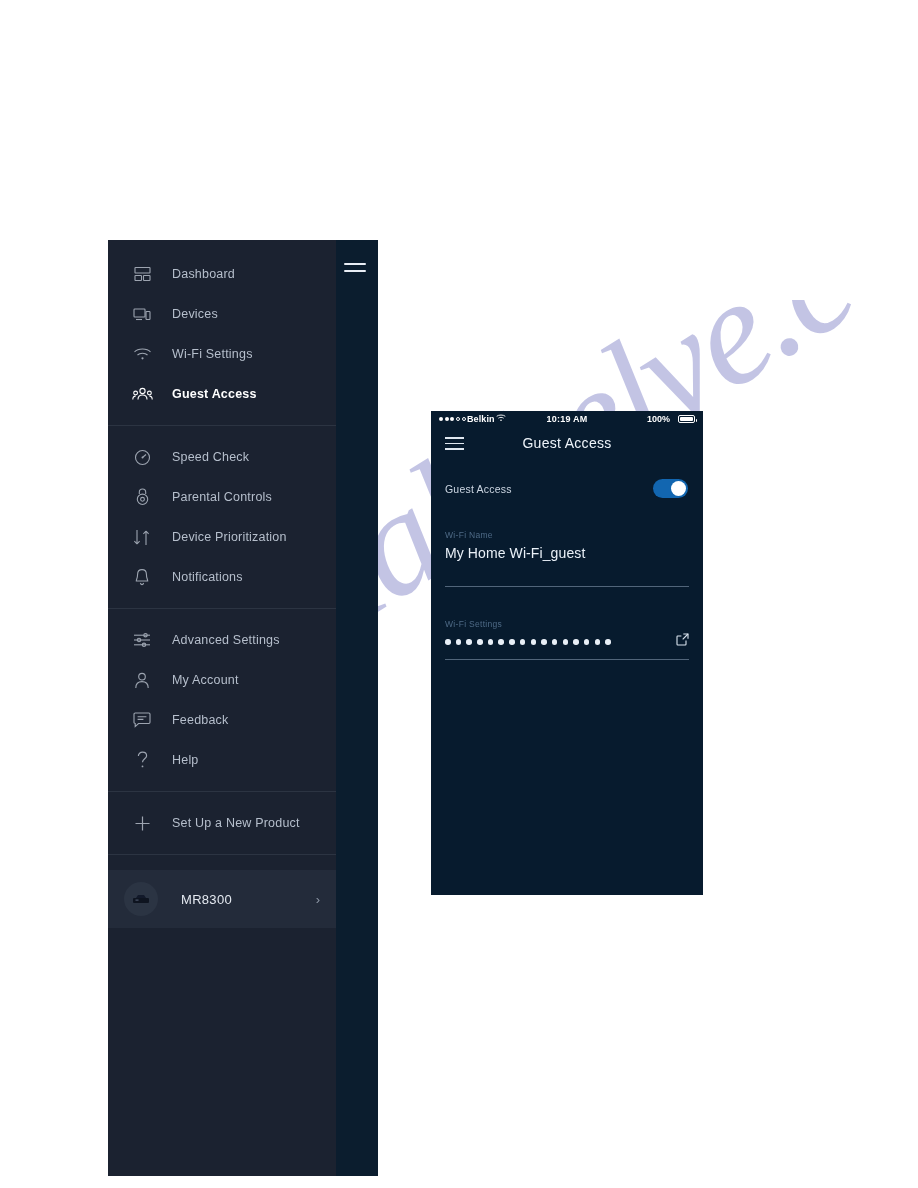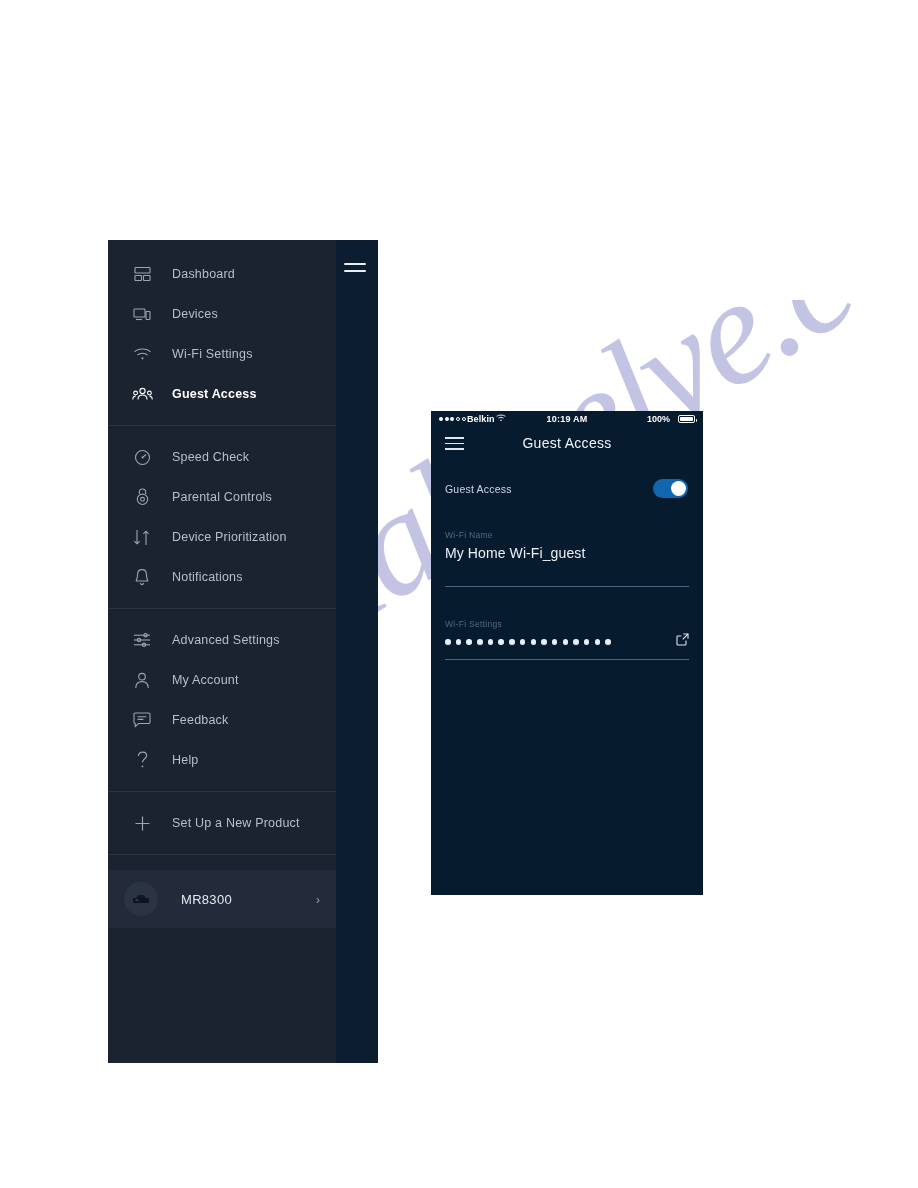--- a/index.html
+++ b/index.html
@@ -41,21 +41,21 @@
     transform-origin: left bottom;
     letter-spacing: -4px;
   }
 
   
   .sidebar-panel {
     position: absolute;
     left: 108px;
     top: 240px;
     width: 270px;
-    height: 823px;
+    height: 936px;
     background: #1b2230;
     z-index: 10;
   }
   .sidebar-rail {
     position: absolute;
     right: 0;
     top: 0;
     width: 42px;
     height: 100%;
     background: #0b1d2e;

